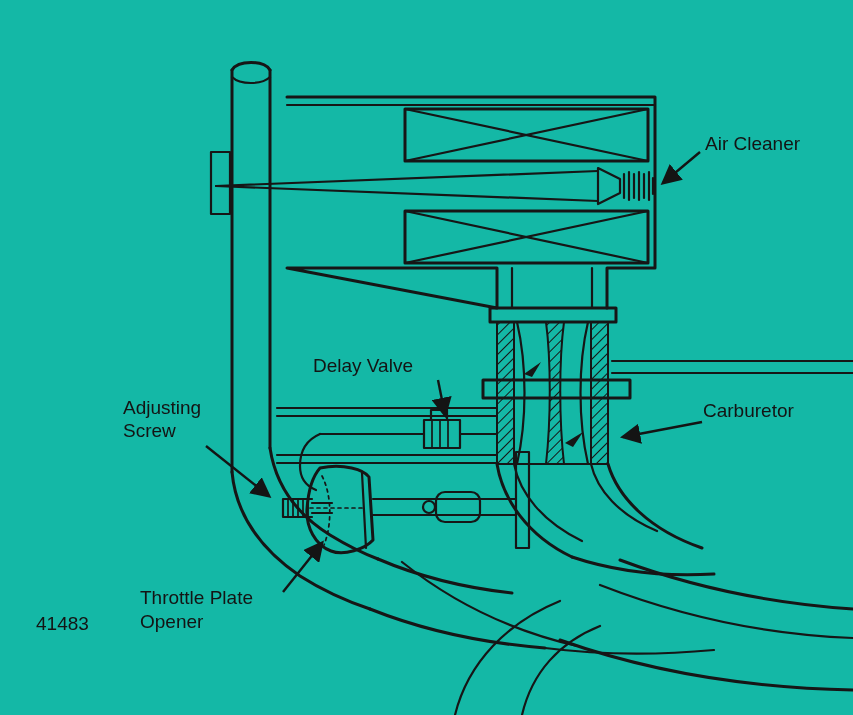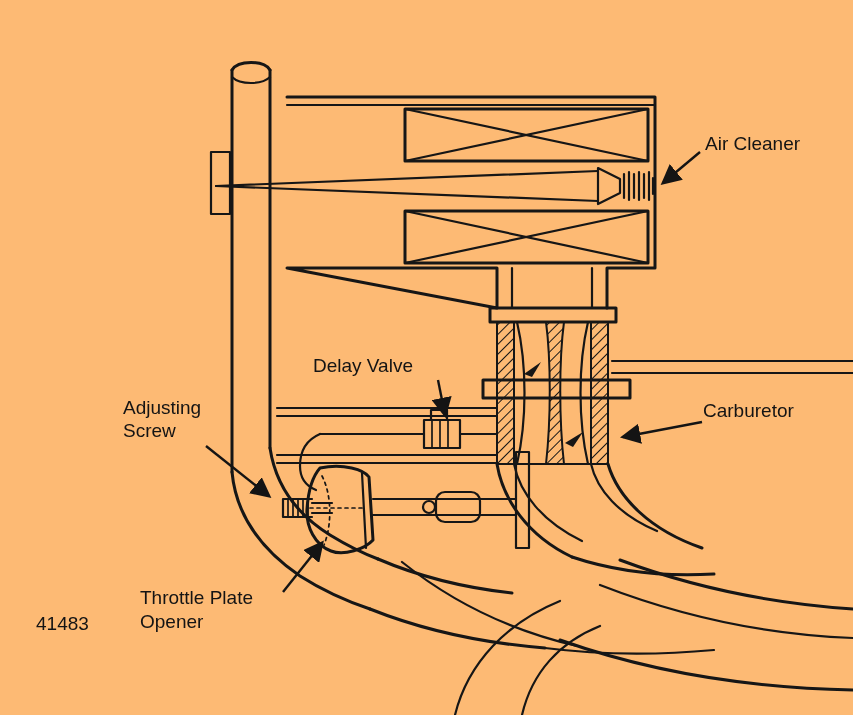--- a/index.html
+++ b/index.html
@@ -1,16 +1,16 @@
 <!DOCTYPE html>
 <html><head>
 <meta charset="utf-8">
 <style>
   html,body{margin:0;padding:0;background:#ffffff;}
-  .canvas{position:relative;width:853px;height:715px;background:#fdba74;overflow:hidden;}
+  .canvas{position:relative;width:853px;height:715px;background:#14b8a6;overflow:hidden;}
   svg{display:block;}
   .lbl{font-family:"Liberation Sans",sans-serif;font-size:19px;fill:#141414;}
   .fig{font-family:"Liberation Sans",sans-serif;font-size:19px;fill:#141414;}
   .ln{stroke:#161616;fill:none;stroke-linecap:round;stroke-linejoin:round;}
   .w3{stroke-width:3;}
   .w2{stroke-width:2.2;}
   .w15{stroke-width:1.7;}
   .leader{stroke:#141414;stroke-width:2.4;fill:none;}
   .dot{stroke-dasharray:3 4;}
   .fillblk{fill:#161616;stroke:none;}

